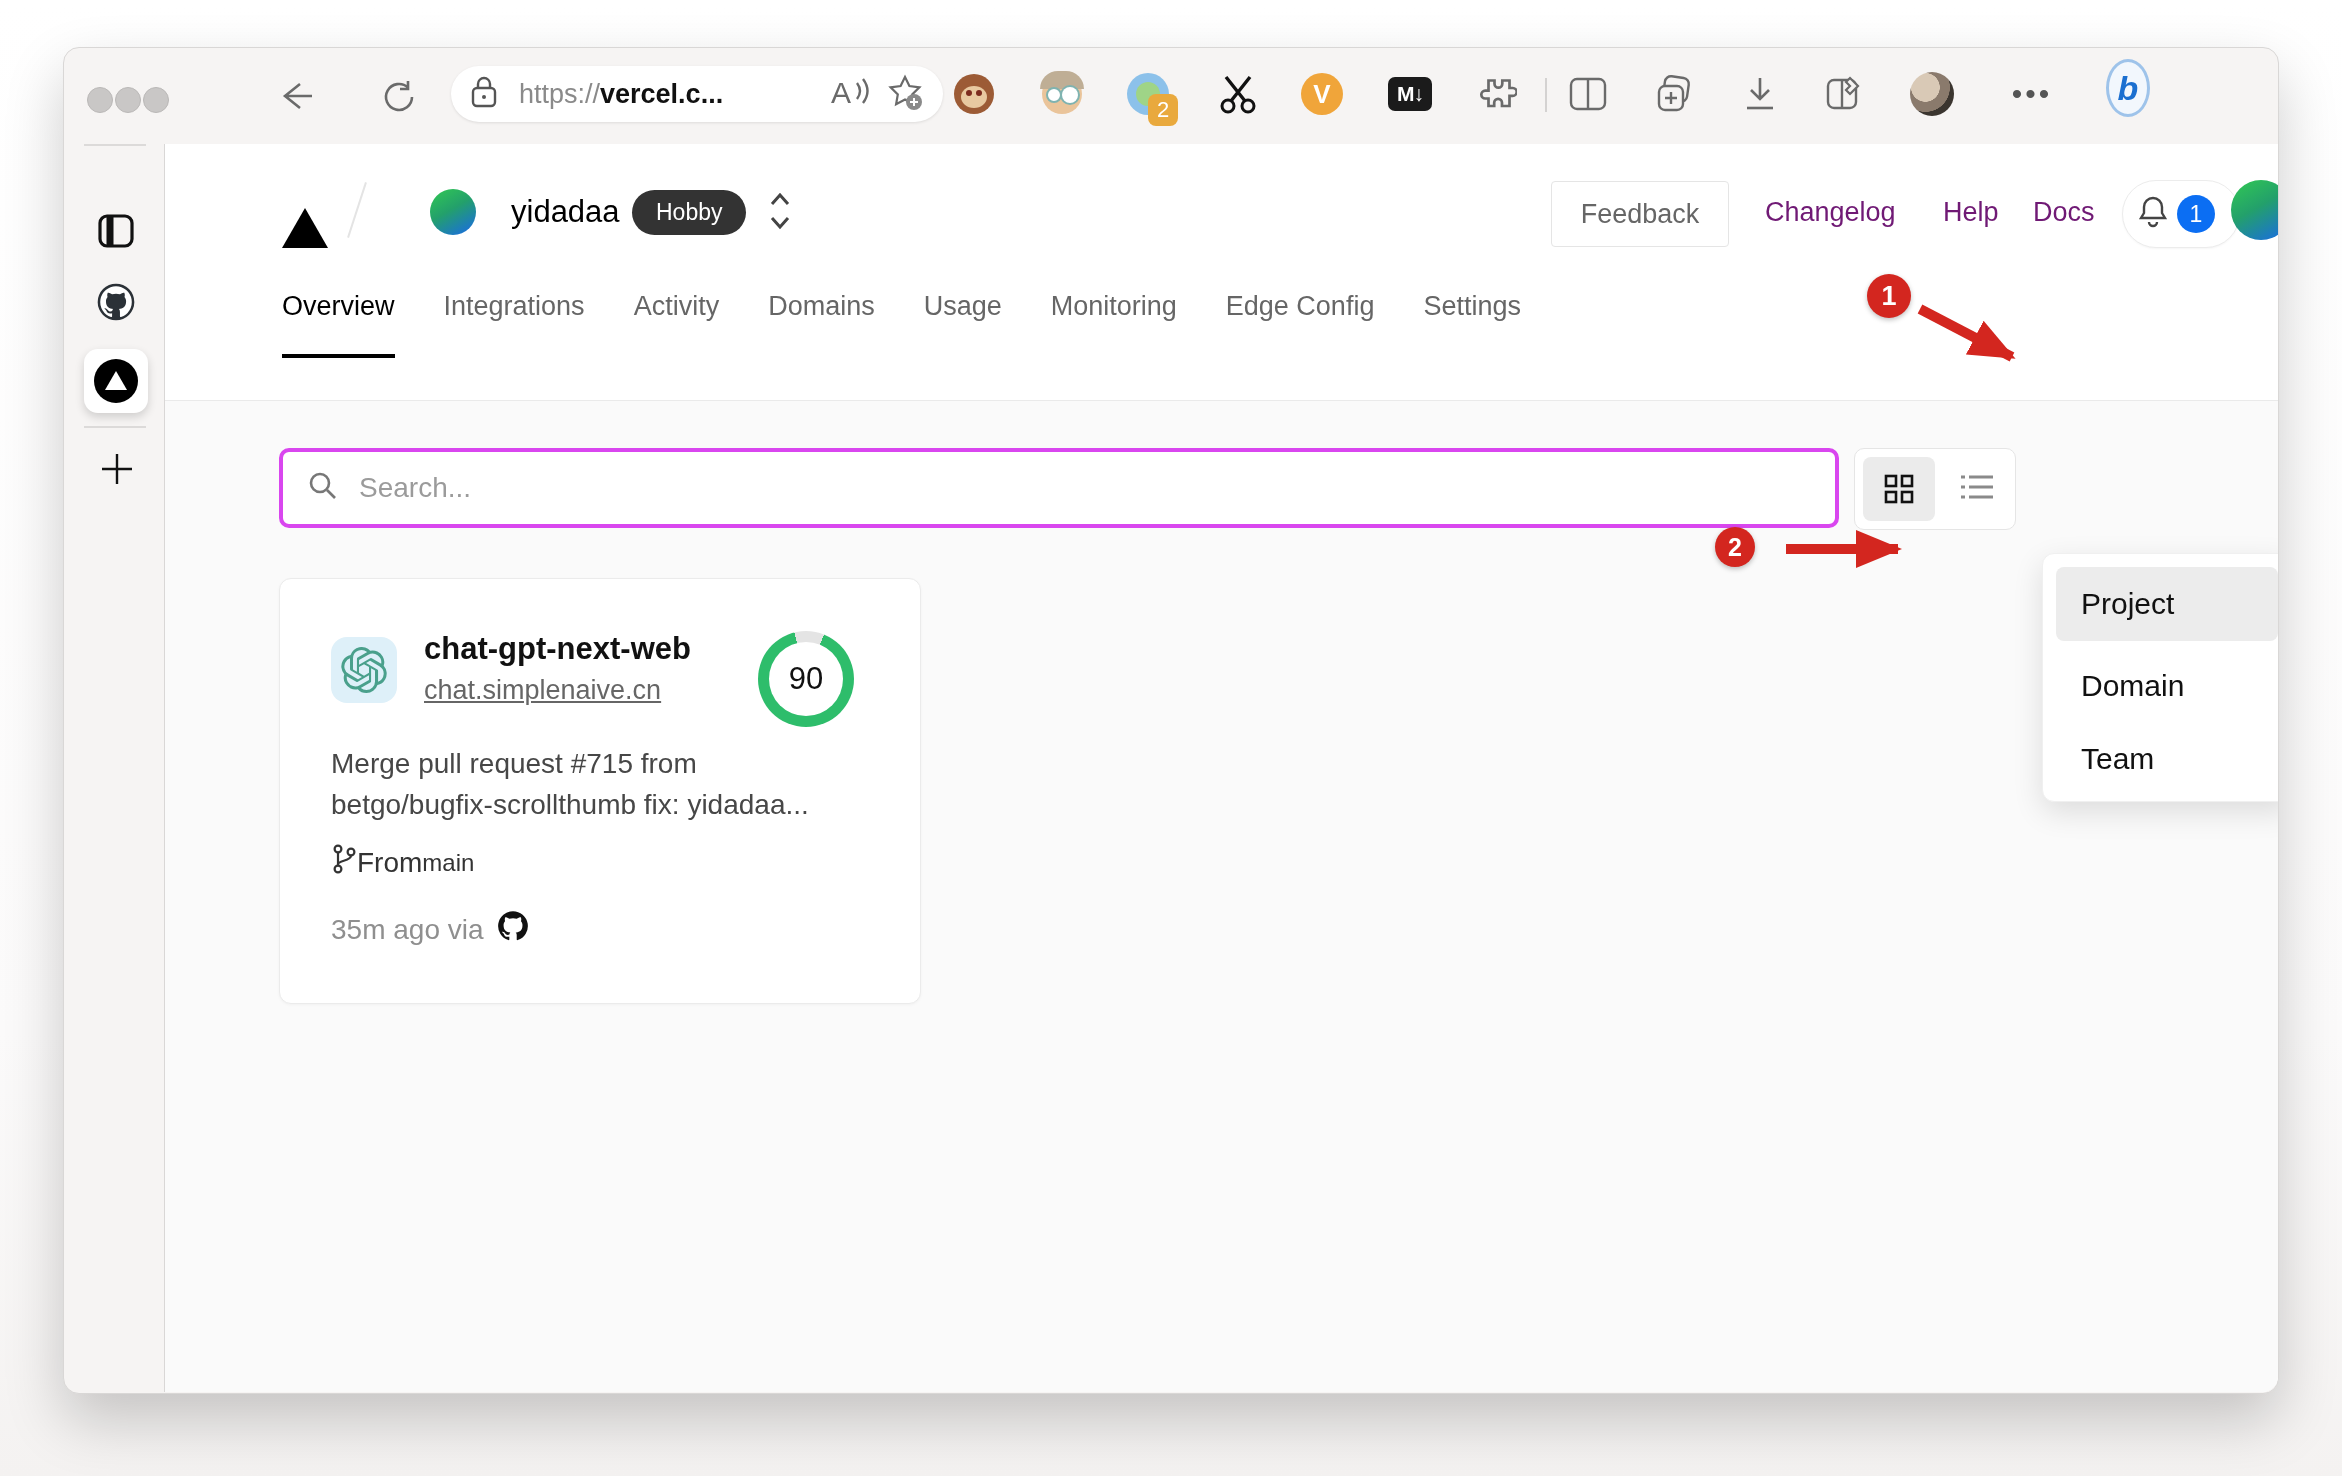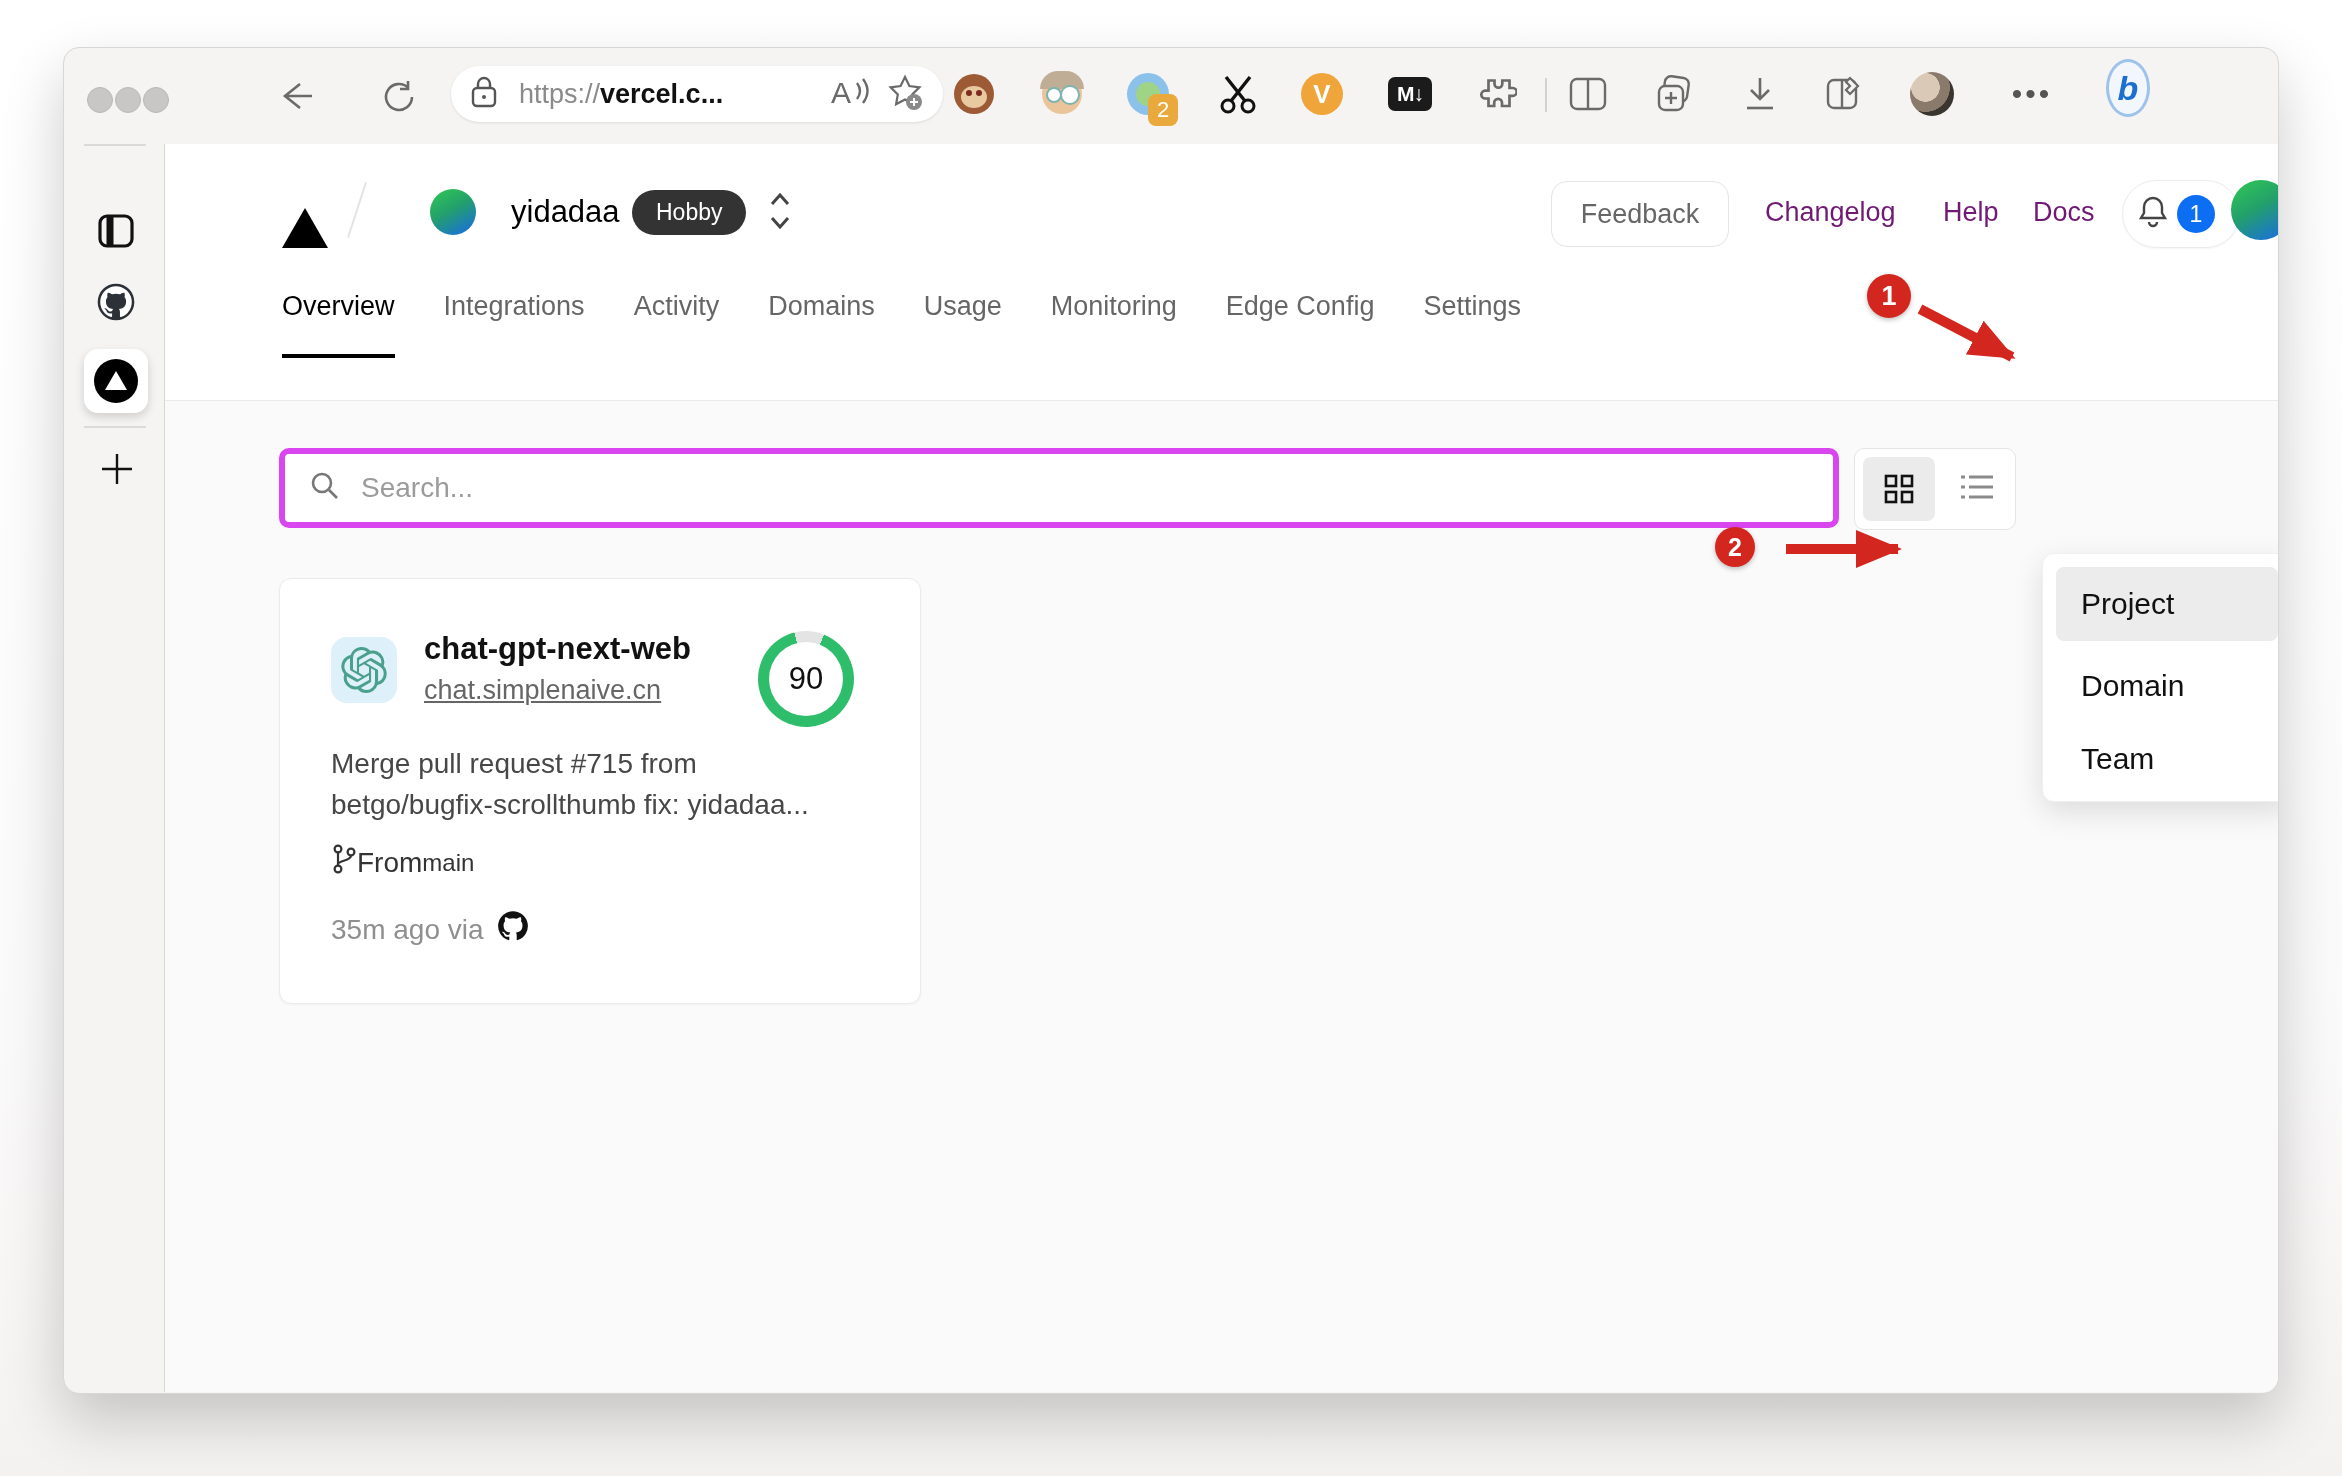--- a/index.html
+++ b/index.html
@@ -50,32 +50,32 @@
   #page{left:101px;top:96px;width:2113px;height:1248px;background:#fff;border-radius:0 0 16px 0;overflow:hidden;}
   #vheader{position:absolute;left:0;top:0;width:100%;height:256px;background:#fff;border-bottom:1px solid #eaeaea;}
   #vcontent{position:absolute;left:0;top:257px;width:100%;height:991px;background:#fafafa;}
 
   .vtri{width:0;height:0;border-left:23px solid transparent;border-right:23px solid transparent;border-bottom:40px solid #000;}
   .slash{width:2px;height:58px;background:#e4e4e4;transform:rotate(18deg);}
   .grad-avatar{border-radius:50%;background:linear-gradient(150deg,#2fc257 8%,#23a06b 45%,#1a6de0 95%);}
   .team-name{font-size:31px;font-weight:500;color:#000;}
   .plan-badge{background:#333;color:#fff;font-size:23px;border-radius:24px;padding:9px 24px;}
   .hnav{font-size:27px;color:#701a75;}
-  .feedback-btn{border:1px solid #e5e5e5;border-radius:16px;background:#fff;font-size:27px;color:#666;
+  .feedback-btn{border:1px solid #e5e5e5;border-radius:4px;background:#fff;font-size:27px;color:#666;
     display:flex;align-items:center;justify-content:center;}
   .bell-pill{border:1px solid #ececec;border-radius:36px;background:#fff;display:flex;align-items:center;
     box-shadow:0 1px 2px rgba(0,0,0,.04);}
   .notif-badge{width:38px;height:38px;border-radius:50%;background:#0b6ef3;color:#fff;font-size:23px;
     display:flex;align-items:center;justify-content:center;}
 
   .tabs{position:absolute;left:117px;top:147px;display:flex;gap:49px;}
   .tab{font-size:27px;color:#666;padding-bottom:32px;}
   .tab.active{color:#000;border-bottom:4px solid #000;}
 
-  .searchbox{position:absolute;left:114px;top:47px;width:1560px;height:80px;background:#fff;border:6px solid #d946ef;
+  .searchbox{position:absolute;left:114px;top:47px;width:1560px;height:80px;background:#fff;border:4px solid #d946ef;
     border-radius:10px;display:flex;align-items:center;padding:0 24px;box-sizing:border-box;}
   .searchbox input{border:none;outline:none;font-size:28px;color:#111;width:100%;margin-left:18px;background:transparent;
     font-family:"Liberation Sans","DejaVu Sans",sans-serif;}
   .searchbox input::placeholder{color:#9b9b9b;}
   .viewpill{position:absolute;left:1689px;top:47px;width:160px;height:80px;background:#fff;border:1px solid #e5e5e5;
     border-radius:10px;display:flex;align-items:center;}
   .gridseg{width:72px;height:64px;margin-left:8px;background:#ebebeb;border-radius:8px;display:flex;align-items:center;justify-content:center;}
   .addnew{position:absolute;left:1887px;top:47px;width:246px;height:80px;background:#000;border-radius:10px;color:#fff;
     display:flex;align-items:center;justify-content:space-between;padding:0 30px 0 38px;box-sizing:border-box;font-size:28px;font-weight:600;}
 

